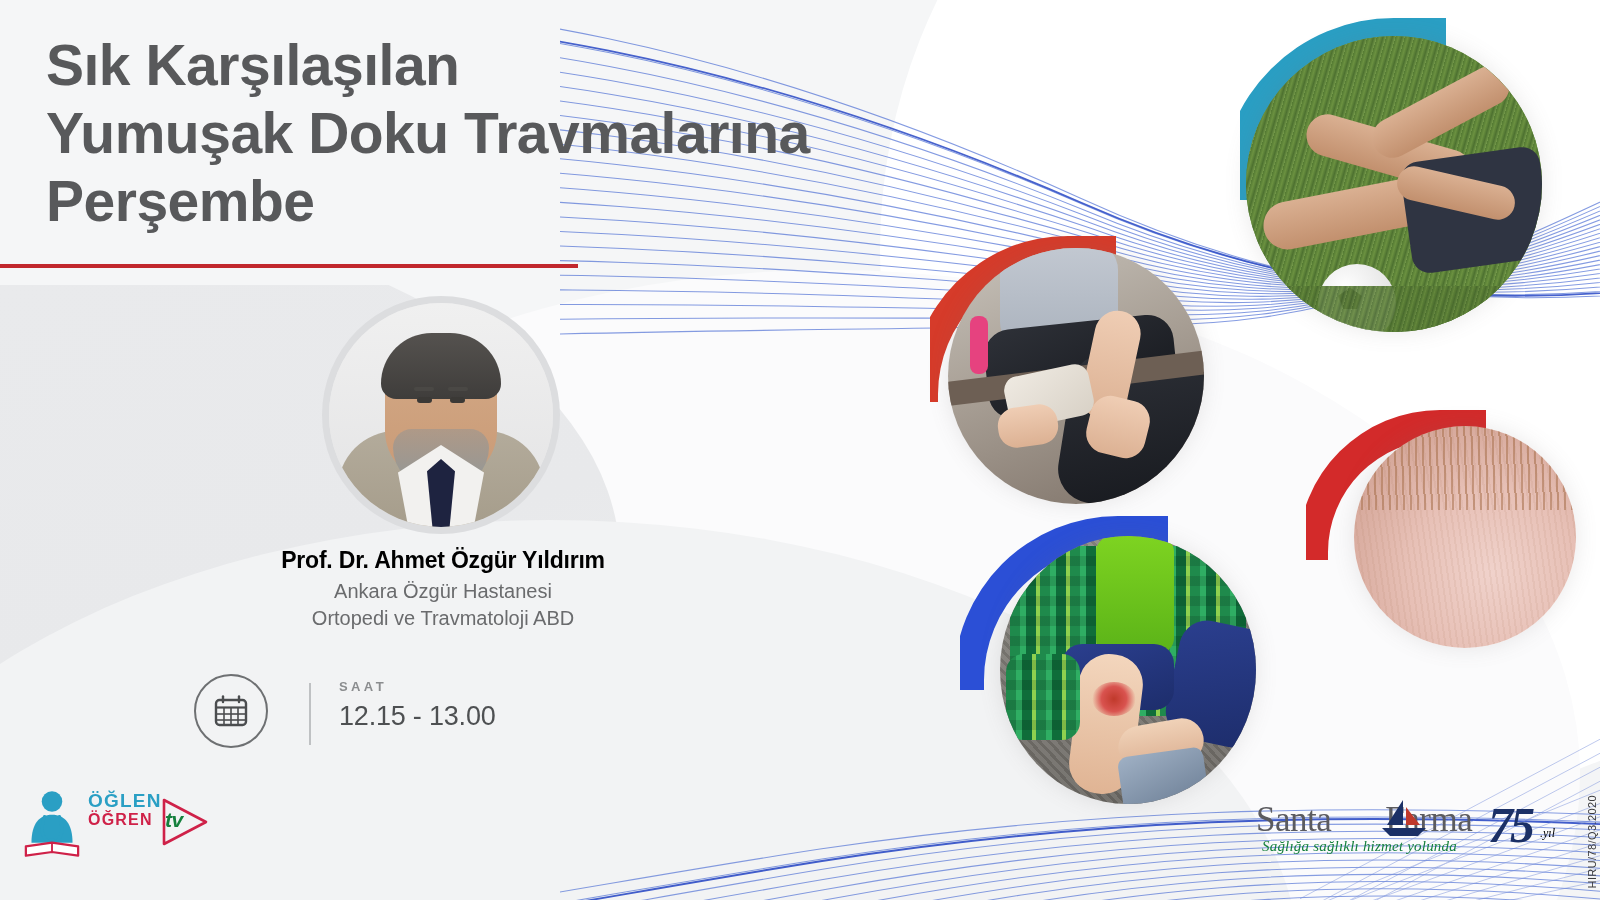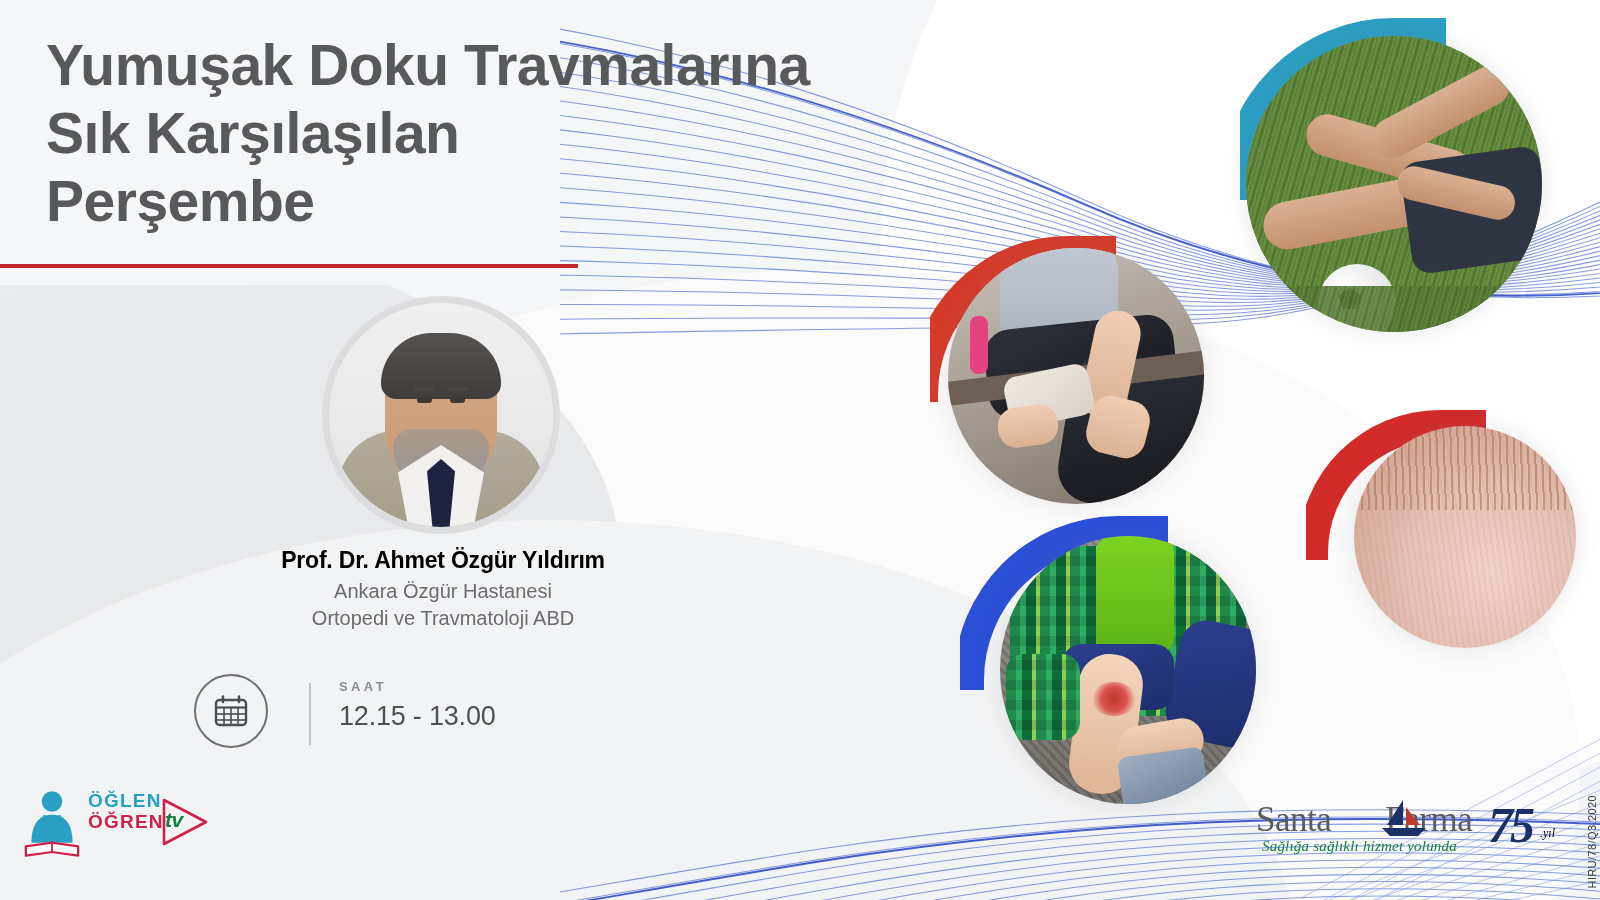--- a/index.html
+++ b/index.html
@@ -227,21 +227,21 @@
   .sh-wound {
     position:absolute; border-radius:50%;
     background:radial-gradient(circle,#c0392b 0%,#d9534f 45%,rgba(217,83,79,0) 78%);
   }
   .sh-shoe { position:absolute; background:linear-gradient(160deg,#9fb0c4 0%,#6d7f96 100%); border-radius:10px 10px 6px 6px; }
 
   
   .oo-logo { position:absolute; left:24px; top:786px; width:190px; height:82px; }
   .oo-text { position:absolute; left:64px; top:4px; }
   .oo-l1 { font-size:19px; font-weight:bold; letter-spacing:1.2px; color:#2a9fc4; line-height:1.12; }
-  .oo-l2 { font-size:19px; font-weight:bold; letter-spacing:1.2px; color:#cf2148; line-height:1.12; }
+  .oo-l2 { font-size:16px; font-weight:bold; letter-spacing:1.2px; color:#cf2148; line-height:1.12; }
   .oo-tv {
     position:absolute; left:134px; top:10px; width:52px; height:52px;
   }
   .oo-tv-label {
     position:absolute; left:141px; top:22px;
     font-size:21px; font-weight:bold; color:#15803d; font-style:italic;
     letter-spacing:-0.5px;
   }
 
   
@@ -352,22 +352,22 @@
           <path d="M40,230 L340,126"></path>
         <path d="M60,230 L340,140"></path>
           <path d="M80,230 L340,154"></path>
         <path d="M100,230 L340,168"></path>
           <path d="M120,230 L340,182"></path>
       </g>
     </svg>
   </div>
 
   <h1 class="headline">
+    <span class="ln">Sık Karşılaşılan</span>
     <span class="ln">Yumuşak Doku Travmalarına</span>
-    <span class="ln">Sık Karşılaşılan</span>
     <span class="ln">Perşembe</span>
   </h1>
   <div class="title-rule"></div>
 
   <div class="portrait-wrap">
     <div class="portrait">
       <div class="p-bg"></div>
       <div class="p-suit"></div>
       <div class="p-neck"></div>
       <div class="p-head"></div>

